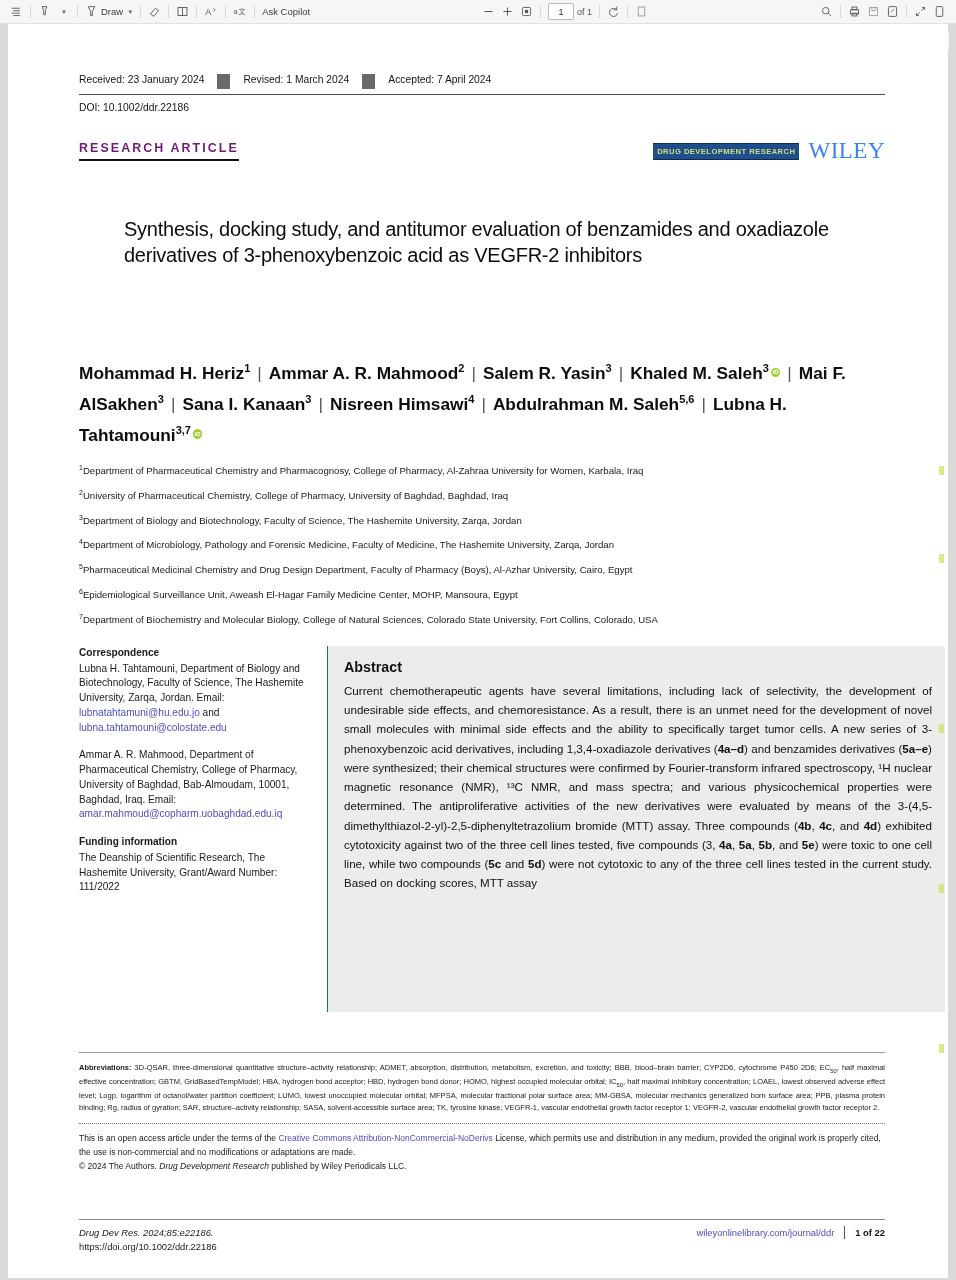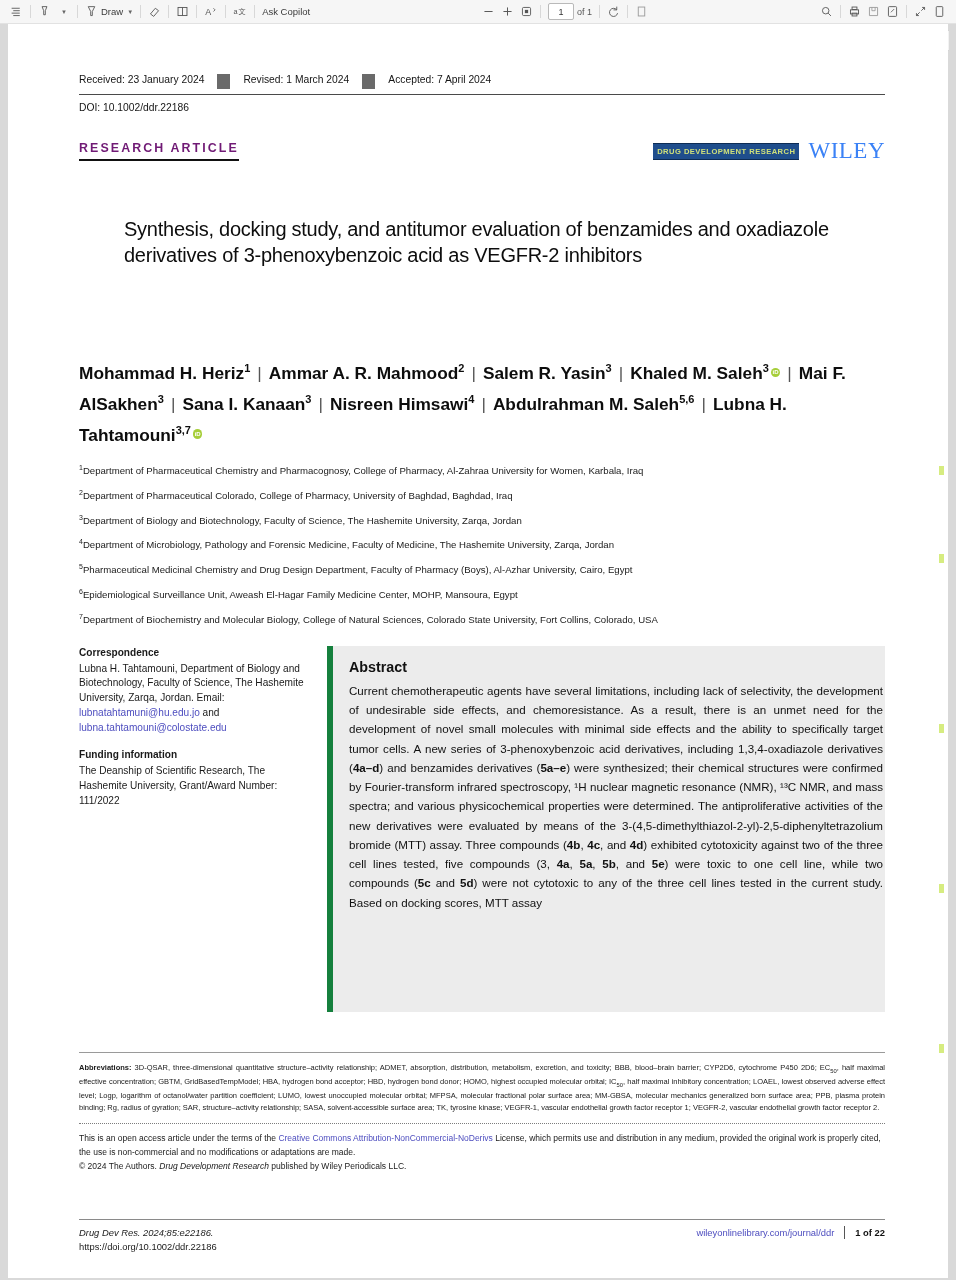--- a/index.html
+++ b/index.html
@@ -133,24 +133,24 @@
 
   
   .leftcol { position: absolute; top: 622px; left: 0; width: 235px; font-size: 10.1px; line-height: 1.46; color: #1a1a1a; }
   .leftcol h4 { font-size: 10.1px; font-weight: bold; margin-bottom: 1px; }
   .leftcol p { margin-bottom: 13px; }
   .lnk { color: #4d4dbf; }
 
   
   .abstract-box {
     position: absolute; top: 622px; left: 248px;
-    width: 558px; min-height: 366px;
+    width: 618px; min-height: 366px;
     background: #ececec;
-    border-left: 6px solid #15803d;
-    padding: 13px 2px 14px 16px;
+    border-left: 1px solid #15803d;
+    padding: 13px 13px 14px 16px;
   }
   .abstract-box h3 { font-size: 14.3px; font-weight: bold; margin-bottom: 6px; color: #111; }
   .abstract-box p {
     font-size: 11.6px; line-height: 1.66; text-align: justify; color: #111;
     hyphens: none;
   }
 
   
   .footnotes { position: absolute; top: 1028px; left: 0; width: 806px; }
   .fn-rule { border-top: 1px solid #9a9a9a; margin-bottom: 9px; }
@@ -336,32 +336,35 @@
         <span class="wiley">WILEY</span>
       </div>
     </div>
 
     <h1 class="title">Synthesis, docking study, and antitumor evaluation of benzamides and oxadiazole derivatives of 3-phenoxybenzoic acid as VEGFR-2 inhibitors</h1>
 
     <div class="authors"><span><span>Mohammad H. Heriz</span><sup>1</sup></span><span class="sep">|</span><span><span>Ammar A. R. Mahmood</span><sup>2</sup></span><span class="sep">|</span><span><span>Salem R. Yasin</span><sup>3</sup></span><span class="sep">|</span><span><span>Khaled M. Saleh</span><sup>3</sup><span class="orcid"></span></span><span class="sep">|</span><span><span>Mai F. AlSakhen</span><sup>3</sup></span><span class="sep">|</span><span><span>Sana I. Kanaan</span><sup>3</sup></span><span class="sep">|</span><span><span>Nisreen Himsawi</span><sup>4</sup></span><span class="sep">|</span><span><span>Abdulrahman M. Saleh</span><sup>5,6</sup></span><span class="sep">|</span><span><span>Lubna H. Tahtamouni</span><sup>3,7</sup><span class="orcid"></span></span></div>
 
     <div class="affils">
         <div class="affil"><sup>1</sup><span>Department of Pharmaceutical Chemistry and Pharmacognosy, College of Pharmacy, Al-Zahraa University for Women, Karbala, Iraq</span></div>
-        <div class="affil"><sup>2</sup><span>Department of Pharmaceutical Colorado, College of Pharmacy, University of Baghdad, Baghdad, Iraq</span></div>
+        <div class="affil"><sup>2</sup><span>University of Pharmaceutical Chemistry, College of Pharmacy, University of Baghdad, Baghdad, Iraq</span></div>
         <div class="affil"><sup>3</sup><span>Department of Biology and Biotechnology, Faculty of Science, The Hashemite University, Zarqa, Jordan</span></div>
         <div class="affil"><sup>4</sup><span>Department of Microbiology, Pathology and Forensic Medicine, Faculty of Medicine, The Hashemite University, Zarqa, Jordan</span></div>
         <div class="affil"><sup>5</sup><span>Pharmaceutical Medicinal Chemistry and Drug Design Department, Faculty of Pharmacy (Boys), Al-Azhar University, Cairo, Egypt</span></div>
         <div class="affil"><sup>6</sup><span>Epidemiological Surveillance Unit, Aweash El-Hagar Family Medicine Center, MOHP, Mansoura, Egypt</span></div>
         <div class="affil"><sup>7</sup><span>Department of Biochemistry and Molecular Biology, College of Natural Sciences, Colorado State University, Fort Collins, Colorado, USA</span></div>
       </div>
 
     <div class="leftcol">
       <h4>Correspondence</h4>
       <p>
         <span>Lubna H. Tahtamouni, Department of Biology and Biotechnology, Faculty of Science, The Hashemite University, Zarqa, Jordan. Email: </span><a class="lnk">lubnatahtamuni@hu.edu.jo</a><span> and </span><a class="lnk">lubna.tahtamouni@colostate.edu</a>
+      </p>
+      <p>
+        <span>Ammar A. R. Mahmood, Department of Pharmaceutical Chemistry, College of Pharmacy, University of Baghdad, Bab-Almoudam, 10001, Baghdad, Iraq. Email: </span><a class="lnk">amar.mahmoud@copharm.uobaghdad.edu.iq</a>
       </p>
       <h4>Funding information</h4>
       <p>The Deanship of Scientific Research, The Hashemite University, Grant/Award Number: 111/2022</p>
     </div>
 
     <div class="abstract-box">
       <h3>Abstract</h3>
       <p>Current chemotherapeutic agents have several limitations, including lack of selectivity, the development of undesirable side effects, and chemoresistance. As a result, there is an unmet need for the development of novel small molecules with minimal side effects and the ability to specifically target tumor cells. A new series of 3-phenoxybenzoic acid derivatives, including 1,3,4-oxadiazole derivatives (<b>4a–d</b>) and benzamides derivatives (<b>5a–e</b>) were synthesized; their chemical structures were confirmed by Fourier-transform infrared spectroscopy, ¹H nuclear magnetic resonance (NMR), ¹³C NMR, and mass spectra; and various physicochemical properties were determined. The antiproliferative activities of the new derivatives were evaluated by means of the 3-(4,5-dimethylthiazol-2-yl)-2,5-diphenyltetrazolium bromide (MTT) assay. Three compounds (<b>4b</b>, <b>4c</b>, and <b>4d</b>) exhibited cytotoxicity against two of the three cell lines tested, five compounds (3, <b>4a</b>, <b>5a</b>, <b>5b</b>, and <b>5e</b>) were toxic to one cell line, while two compounds (<b>5c</b> and <b>5d</b>) were not cytotoxic to any of the three cell lines tested in the current study. Based on docking scores, MTT assay</p>
     </div>
 

